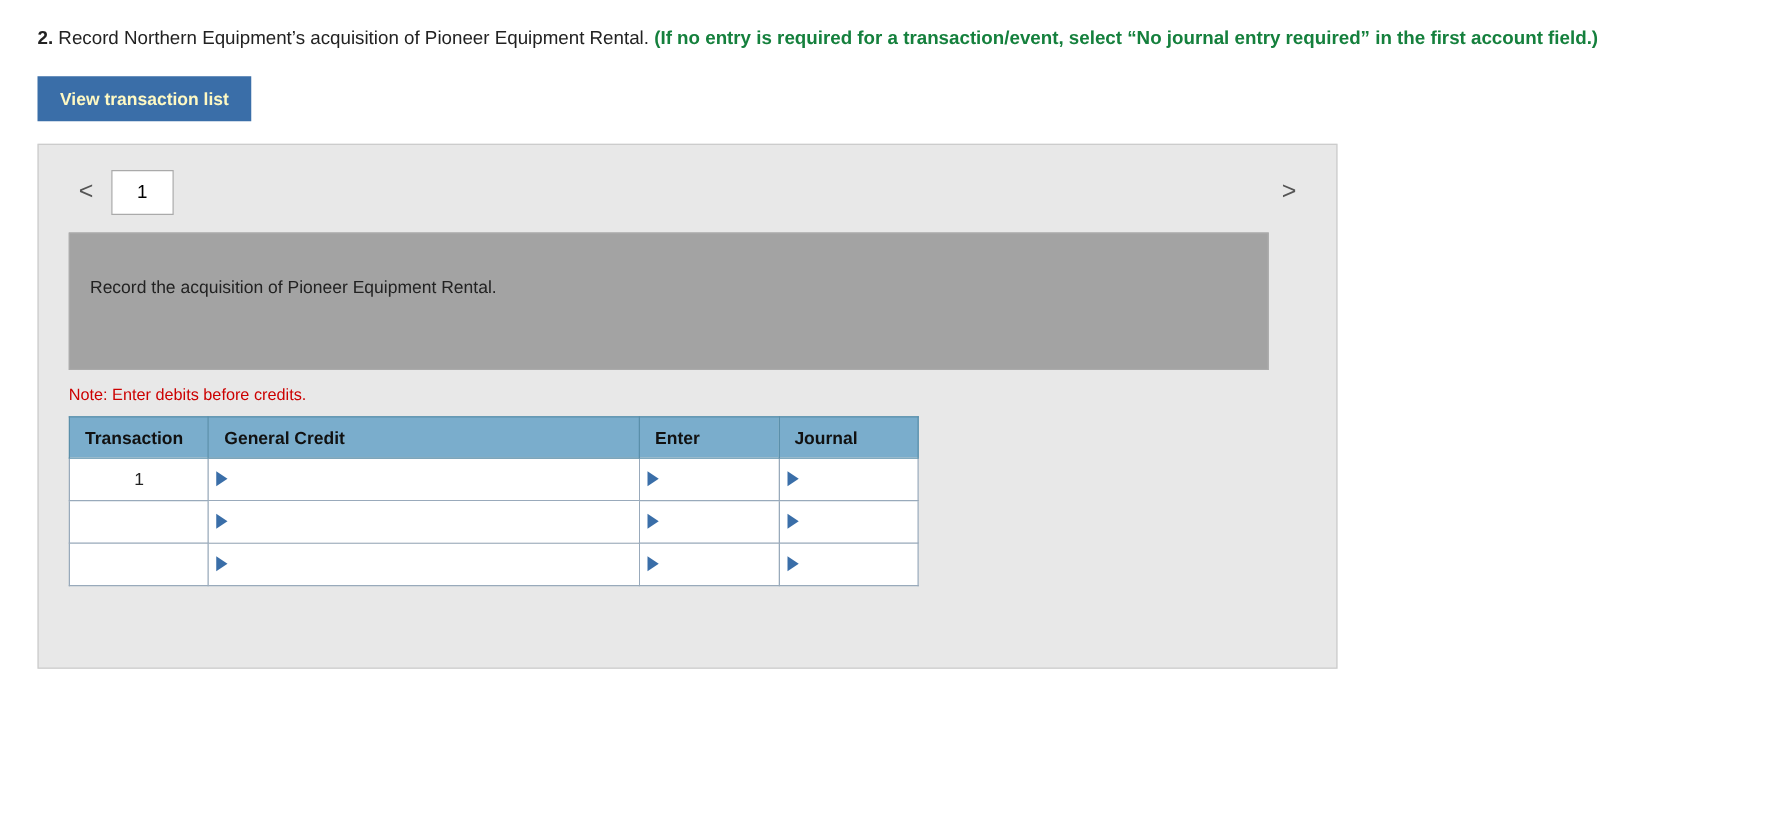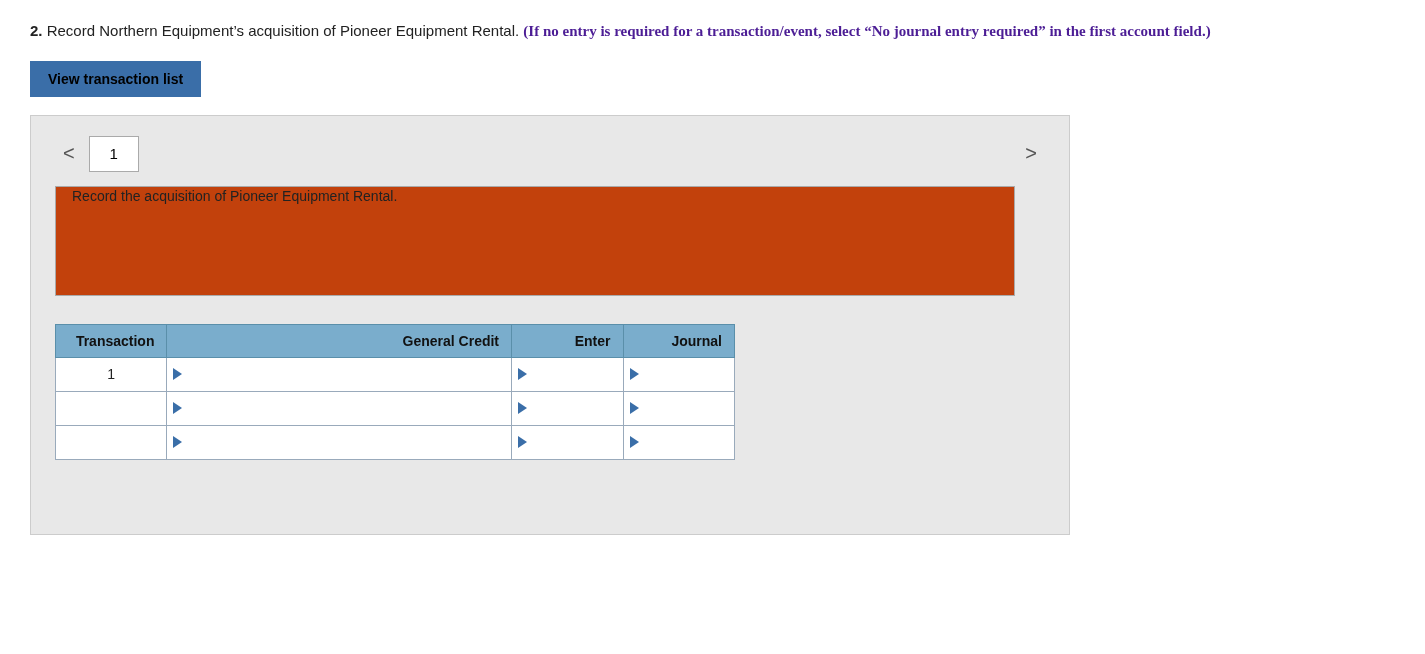--- a/index.html
+++ b/index.html
@@ -19,28 +19,27 @@
     }
 
     .instruction {
       font-size: 15px;
       line-height: 1.5;
       margin-bottom: 18px;
       color: #222;
     }
 
     .instruction .bold-red {
-      color: #4c1d95;
-      font-weight: bold;
-      font-family: Liberation Serif, serif;
+      color: #15803d;
+      font-weight: bold;
     }
 
     .view-btn {
       background-color: #3a6ea8;
-      color: #000000;
+      color: #fef9c3;
       border: none;
       padding: 10px 18px;
       font-size: 14px;
       font-weight: bold;
       cursor: pointer;
       margin-bottom: 18px;
       display: inline-block;
     }
 
     .worksheet-container {
@@ -82,25 +81,25 @@
       border: 1px solid #aaa;
       background: #fff;
       width: 50px;
       height: 36px;
       text-align: center;
       font-size: 15px;
       margin: 0 6px;
     }
 
     .description-box {
-      background: #c2410c;
+      background: #a3a3a3;
       border: 1px solid #aaa;
-      padding: 1px 16px;
+      padding: 34px 16px;
       min-height: 110px;
-      margin-bottom: 28px;
+      margin-bottom: 12px;
       font-size: 14px;
       color: #222;
       max-width: 960px;
     }
 
     .note-text {
       color: #cc0000;
       font-size: 13px;
       margin-bottom: 10px;
     }
@@ -110,21 +109,21 @@
       border-collapse: collapse;
       width: 100%;
       max-width: 680px;
     }
 
     .journal-table thead tr th {
       background: #7aadcc;
       border: 1px solid #5a8faa;
       padding: 8px 12px;
       font-weight: bold;
-      text-align: right;
+      text-align: left;
       color: #111;
       font-size: 14px;
     }
 
     .journal-table thead tr th.transaction-col {
       width: 110px;
     }
 
     .journal-table thead tr th.gj-col {
       width: 340px;
@@ -200,20 +199,21 @@
   <div class="nav-row">
     <span class="nav-arrow left">&lt;</span>
     <input class="page-input" type="text" value="1" style="">
     <span class="nav-arrow right">&gt;</span>
   </div>
 
   <div class="description-box">
     <span>Record the acquisition of Pioneer Equipment Rental.</span>
   </div>
 
+  <p class="note-text">Note: Enter debits before credits.</p>
 
   <table class="journal-table">
     <thead>
       <tr>
         <th class="transaction-col">Transaction</th>
         <th class="gj-col">General Credit</th>
         <th class="debit-col">Enter</th>
         <th class="credit-col">Journal</th>
       </tr>
     </thead>

